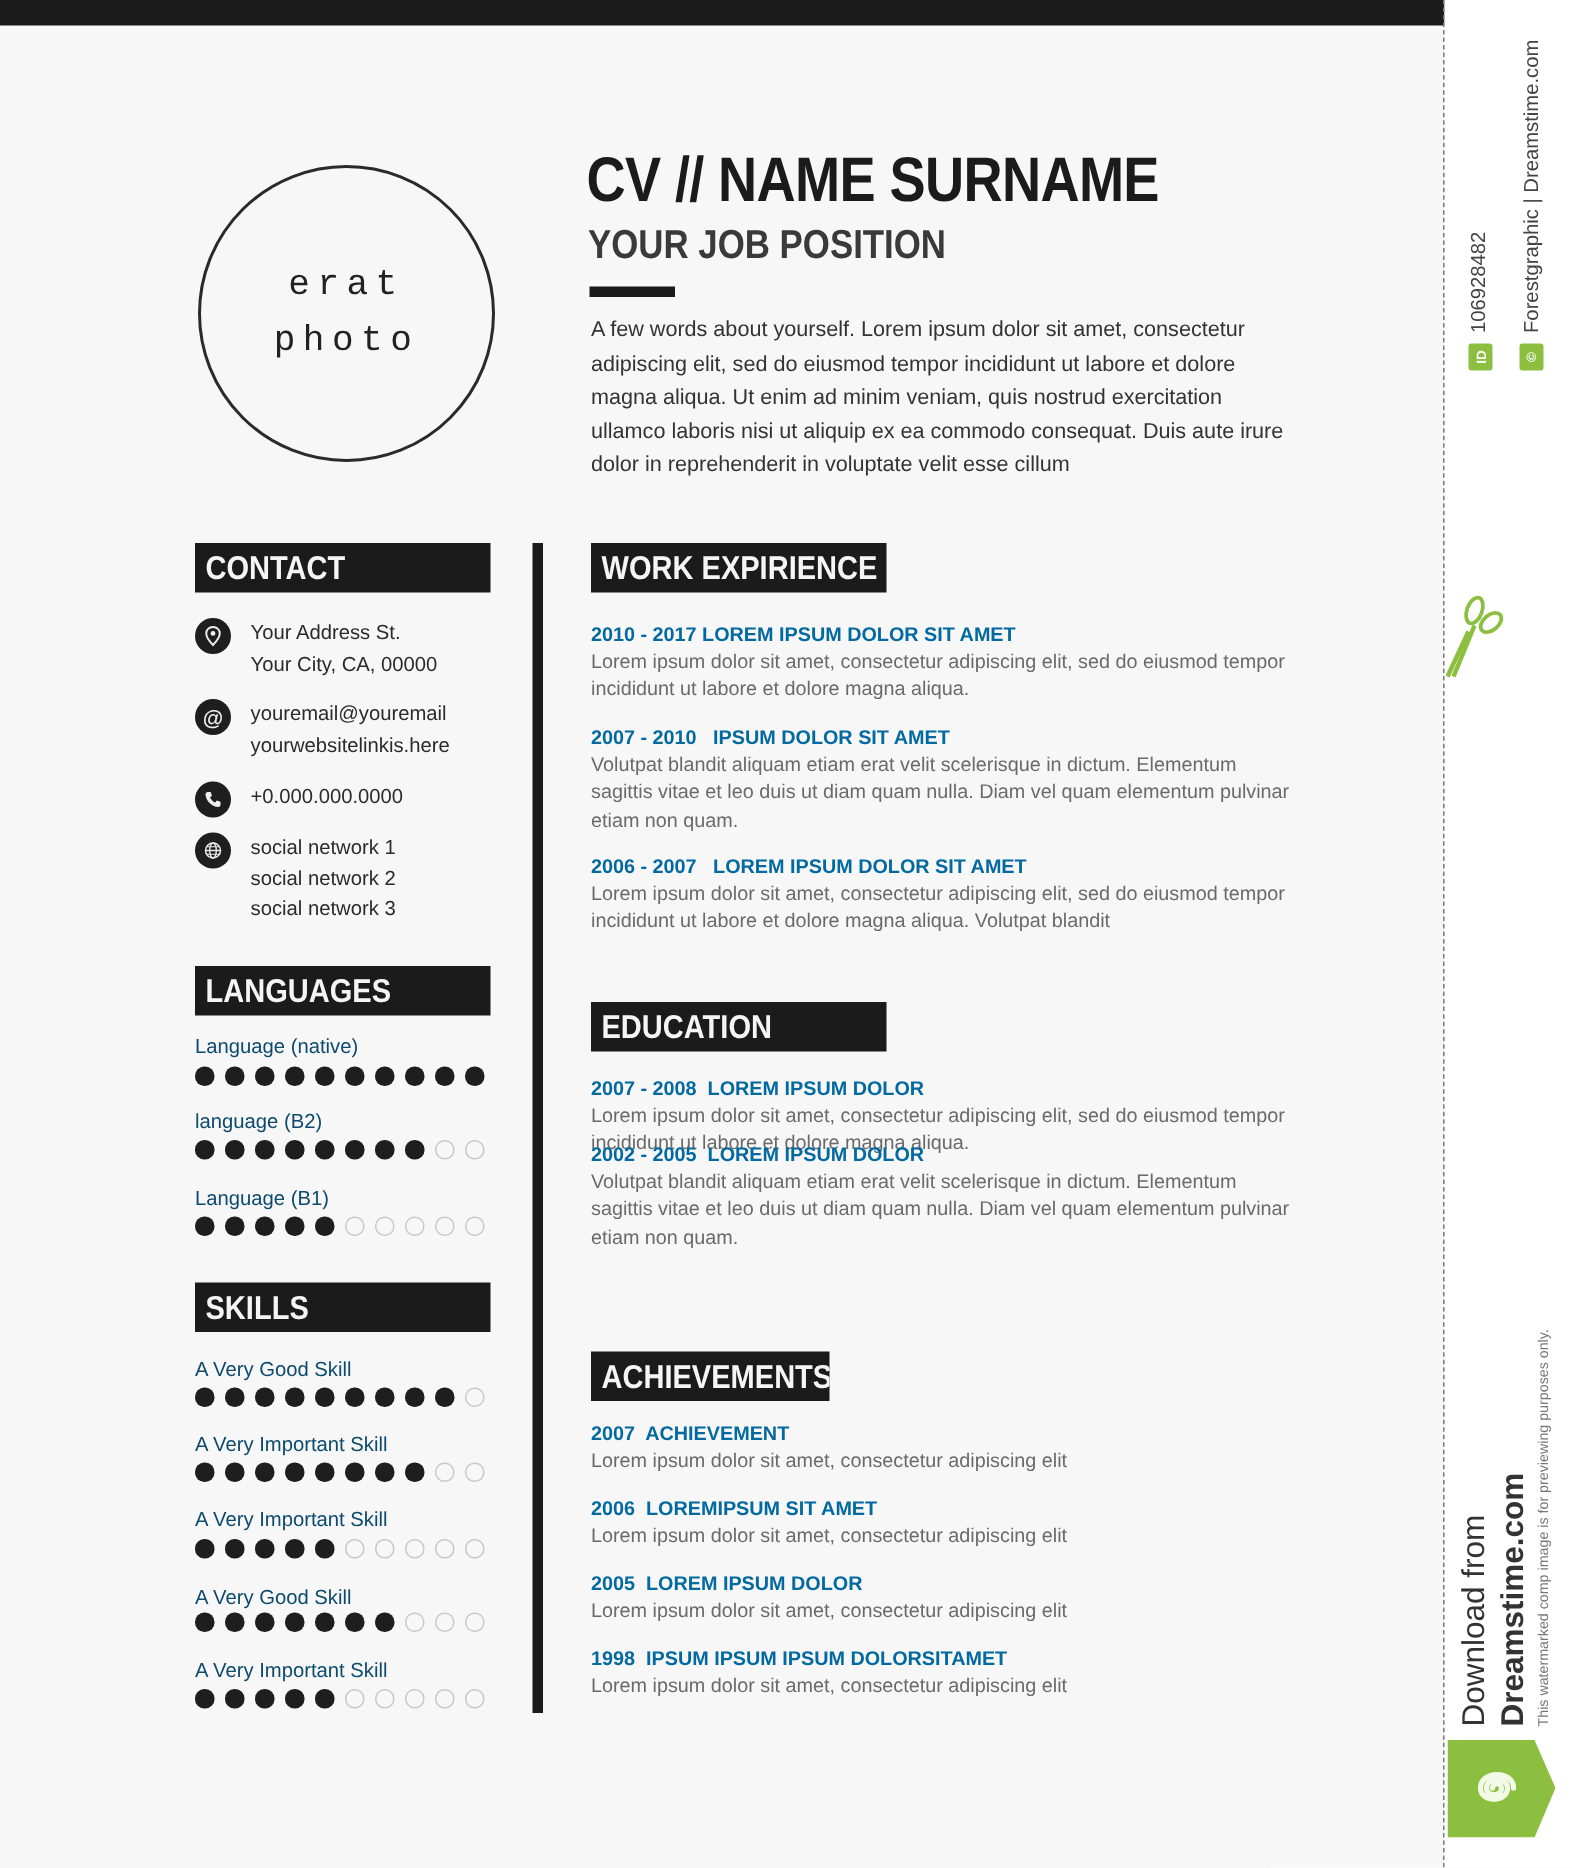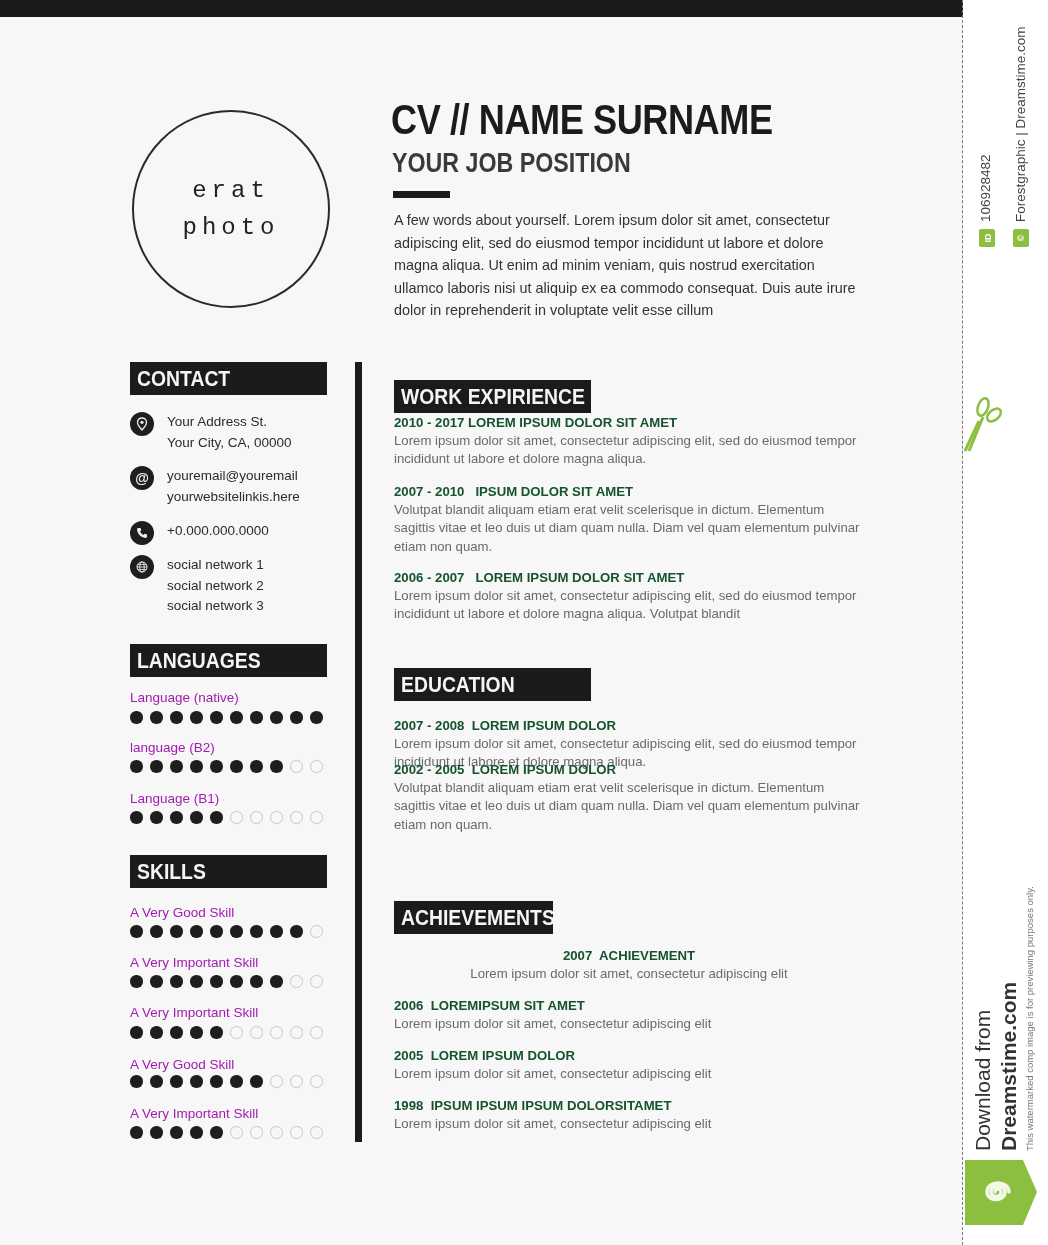--- a/index.html
+++ b/index.html
@@ -29,28 +29,28 @@
 
   .divider { position: absolute; left: 355px; top: 362px; width: 7px; height: 780px; background: #1b1b1b; }
 
   
   .contact-row { position: absolute; left: 130px; display: flex; align-items: flex-start; }
   .c-icon { width: 24px; height: 24px; border-radius: 50%; background: #1e1e1e; display: flex; align-items: center; justify-content: center;
             margin-right: 13px; flex-shrink: 0; }
   .c-lines { font-size: 13.5px; line-height: 20.5px; color: #2b2b2b; }
 
   
-  .rate-label { position: absolute; left: 130px; font-size: 13.5px; color: #a21caf; white-space: nowrap; }
+  .rate-label { position: absolute; left: 130px; font-size: 13.5px; color: #0c4a6e; white-space: nowrap; }
   .dots { position: absolute; left: 130px; display: flex; gap: 7.5px; }
   .dot { width: 12.5px; height: 12.5px; border-radius: 50%; background: #1e1e1e; }
   .dot.off { background: transparent; border: 1px solid #c8c8c8; }
 
   
   .entry { position: absolute; left: 394px; width: 470px; }
-  .entry .t { font-weight: 700; font-size: 13.2px; color: #14532d; line-height: 18px; white-space: nowrap; }
+  .entry .t { font-weight: 700; font-size: 13.2px; color: #0369a1; line-height: 18px; white-space: nowrap; }
   .entry .d { font-size: 13.2px; color: #6a6a6a; line-height: 18.3px; }
 
   
   .side { position: absolute; left: 963px; top: 0; width: 85px; height: 1245px; background: #ffffff; }
   .vtext { position: absolute; transform: rotate(-90deg); transform-origin: left top; white-space: nowrap; font-family: "Liberation Sans", sans-serif; }
   .badge { position: absolute; width: 16px; height: 18px; background: #8cbf3f; border-radius: 2px; color: #fff; font-size: 9px; font-weight: 700;
            display: flex; align-items: center; justify-content: center; }
   .scissor { position: absolute; left: 963px; top: 393px; width: 40px; height: 60px; }
   .ds-logo { position: absolute; left: 965px; top: 1160px; width: 72px; height: 65px; }
 </style>
@@ -222,21 +222,21 @@
       <span class="dot"></span>
       <span class="dot off"></span>
       <span class="dot off"></span>
       <span class="dot off"></span>
       <span class="dot off"></span>
       <span class="dot off"></span>
     </div>
 
   <div class="divider"></div>
 
-  <div class="sec-head" style="left:394px; top:362px; width:197px;margin-top:18px;"><span>WORK EXPIRIENCE</span></div>
+  <div class="sec-head" style="left:394px; top:362px; width:197px;"><span>WORK EXPIRIENCE</span></div>
   <div class="entry" style="top:414px;">
     <div class="t">2010 - 2017 LOREM IPSUM DOLOR SIT AMET</div>
     <div class="d">Lorem ipsum dolor sit amet, consectetur adipiscing elit, sed do eiusmod tempor incididunt ut labore et dolore magna aliqua.</div>
   </div>
   <div class="entry" style="top:483px;">
     <div class="t" style="white-space:pre;">2007 - 2010   IPSUM DOLOR SIT AMET</div>
     <div class="d">Volutpat blandit aliquam etiam erat velit scelerisque in dictum. Elementum sagittis vitae et leo duis ut diam quam nulla. Diam vel quam elementum pulvinar etiam non quam.</div>
   </div>
   <div class="entry" style="top:569px;">
     <div class="t" style="white-space:pre;">2006 - 2007   LOREM IPSUM DOLOR SIT AMET</div>
@@ -247,21 +247,21 @@
   <div class="entry" style="top:717px;">
     <div class="t" style="white-space:pre;">2007 - 2008  LOREM IPSUM DOLOR</div>
     <div class="d">Lorem ipsum dolor sit amet, consectetur adipiscing elit, sed do eiusmod tempor incididunt ut labore et dolore magna aliqua.</div>
   </div>
   <div class="entry" style="top:761px;">
     <div class="t" style="white-space:pre;">2002 - 2005  LOREM IPSUM DOLOR</div>
     <div class="d">Volutpat blandit aliquam etiam erat velit scelerisque in dictum. Elementum sagittis vitae et leo duis ut diam quam nulla. Diam vel quam elementum pulvinar etiam non quam.</div>
   </div>
 
   <div class="sec-head" style="left:394px; top:901px; width:159px;"><span>ACHIEVEMENTS</span></div>
-  <div class="entry" style="top:947px;text-align:center;">
+  <div class="entry" style="top:947px;">
     <div class="t" style="white-space:pre;">2007  ACHIEVEMENT</div>
     <div class="d">Lorem ipsum dolor sit amet, consectetur adipiscing elit</div>
   </div>
   <div class="entry" style="top:997px;">
     <div class="t" style="white-space:pre;">2006  LOREMIPSUM SIT AMET</div>
     <div class="d">Lorem ipsum dolor sit amet, consectetur adipiscing elit</div>
   </div>
   <div class="entry" style="top:1047px;">
     <div class="t" style="white-space:pre;">2005  LOREM IPSUM DOLOR</div>
     <div class="d">Lorem ipsum dolor sit amet, consectetur adipiscing elit</div>

